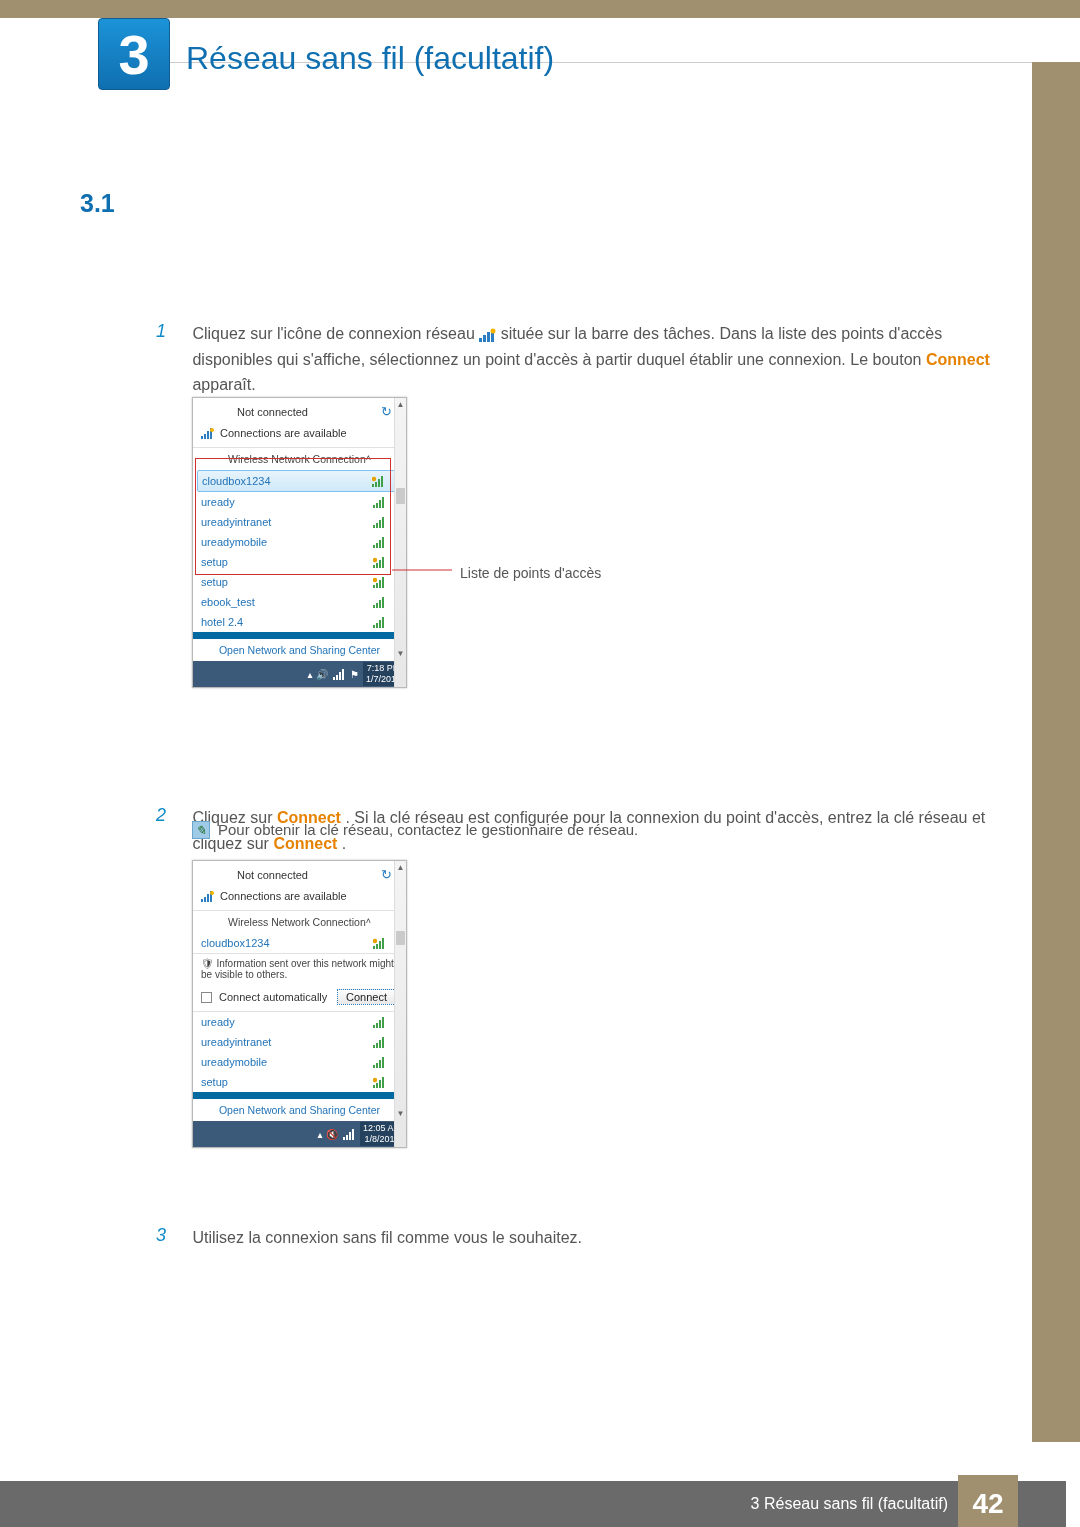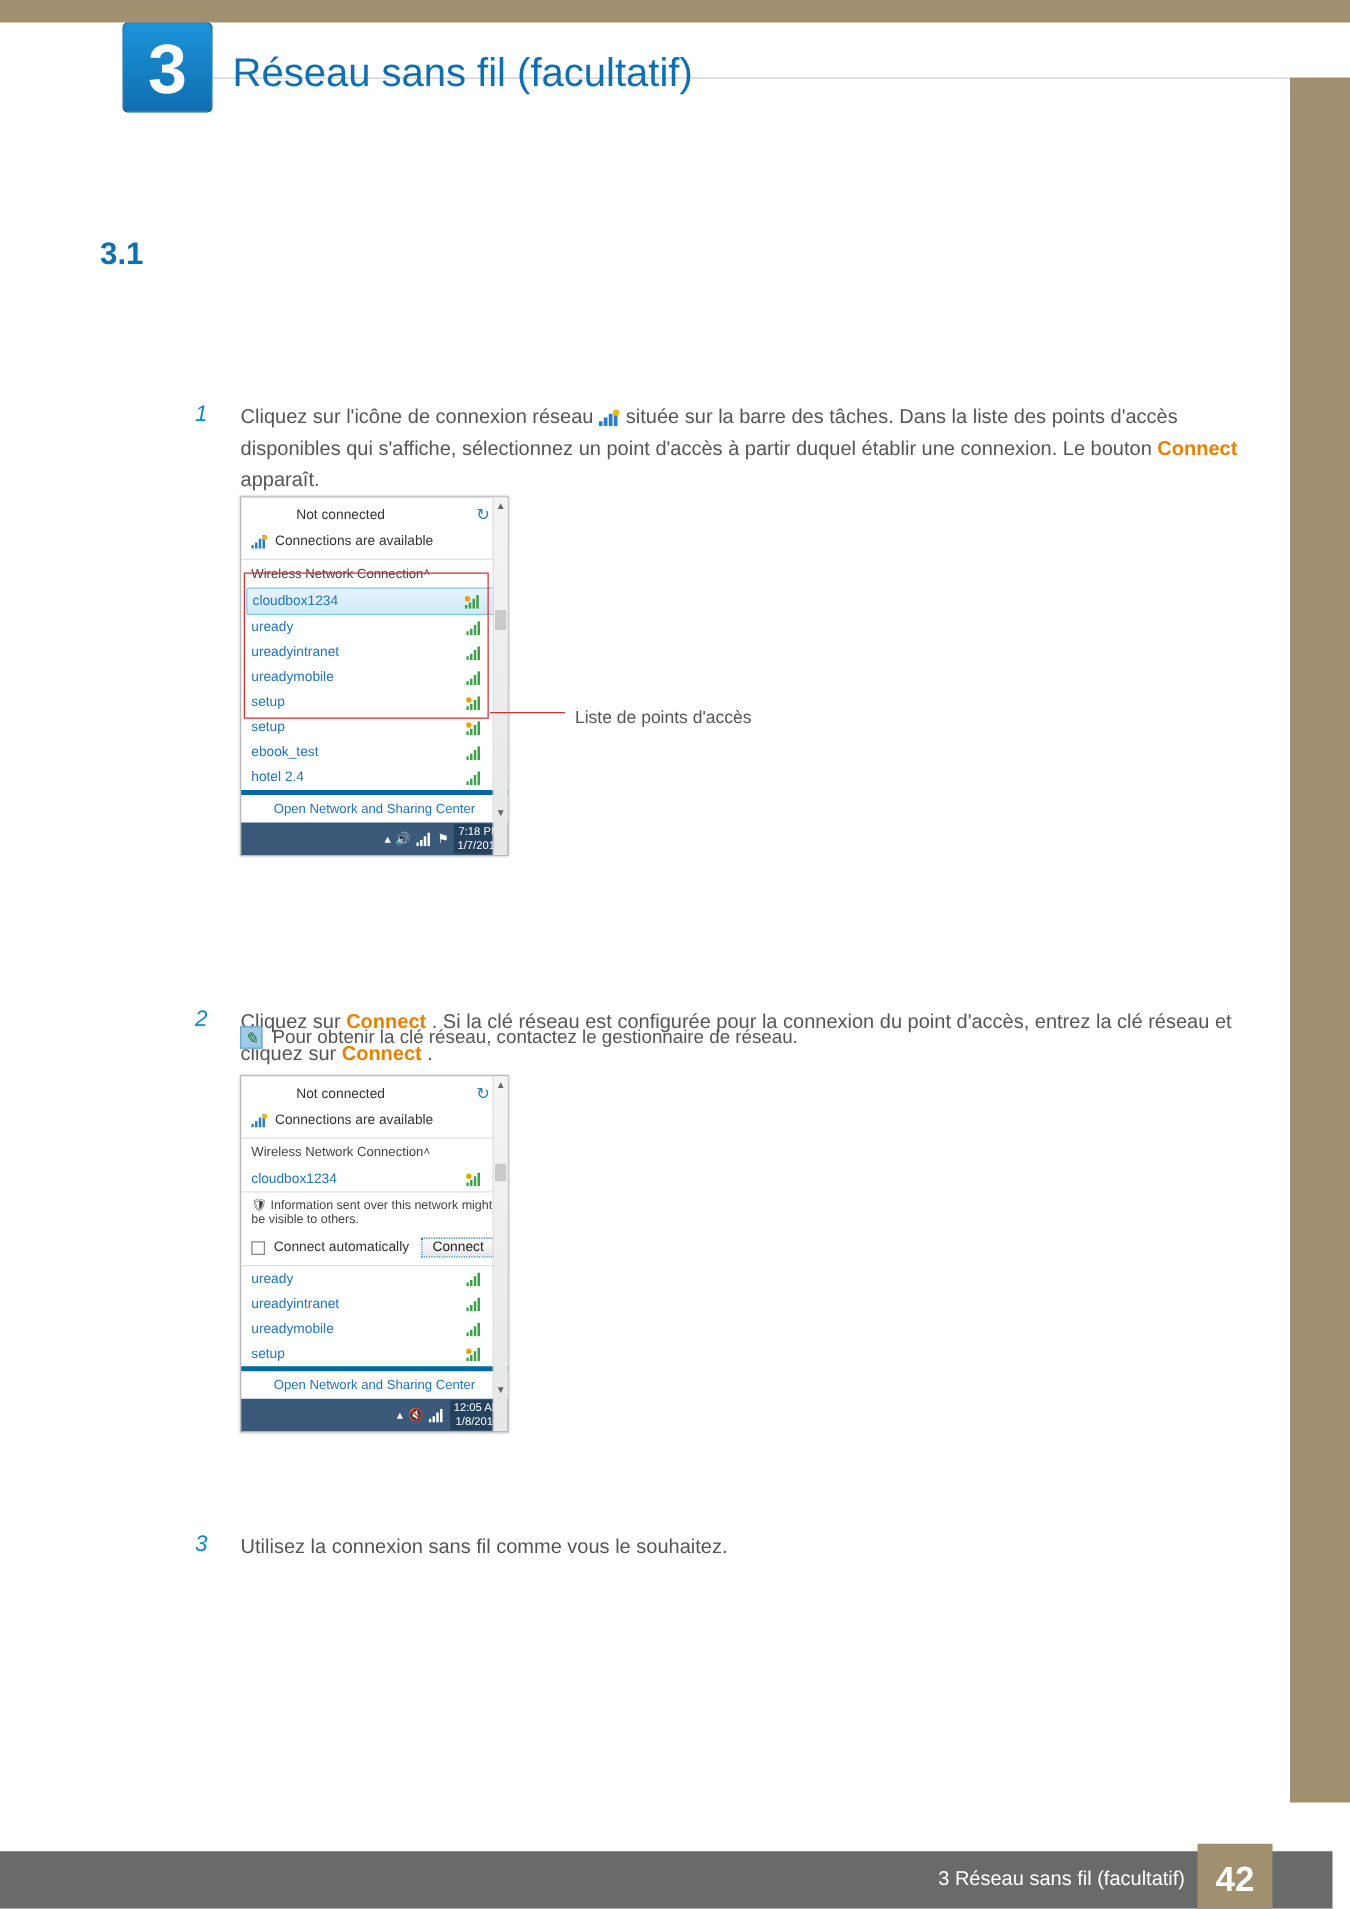--- a/index.html
+++ b/index.html
@@ -32,26 +32,26 @@
     font-size: 11px; color: #333; position: relative;
   }
   .scrollbar-fake { position: absolute; top:0; right:0; bottom:0; width:12px; background: linear-gradient(#f4f4f4,#e7e7e7); border-left:1px solid #dcdcdc; }
   .sb-up, .sb-dn { height:12px; display:flex; align-items:center; justify-content:center; font-size:8px; color:#666; }
   .sb-thumb { position:absolute; left:1px; right:1px; top:40px; height:20px; background:#cacaca; border-radius:1px; }
   .np-padding { padding: 6px 14px 4px 8px; }
   .np-status-row { display:flex; justify-content:space-between; align-items:center;margin-left:36px; }
   .np-status { font-size:11px; }
   .refresh-icon { color:#2a7ec1; font-size:13px; }
   .avail-row { display:flex; align-items:center; gap:6px; margin-top:8px; margin-bottom:4px; }
-  .hdr-row { border-top:1px solid #e1e1e1; padding:5px 8px; font-size:10.5px; color:#444; display:flex; justify-content:flex-start; }
+  .hdr-row { border-top:1px solid #e1e1e1; padding:5px 8px; font-size:10.5px; color:#444; display:flex; justify-content:center; }
   .hdr-row .caret { font-size:9px; }
   .net-item { padding:4px 20px 4px 8px; font-size:11px; color:#2374b8; display:flex; justify-content:space-between; align-items:flex-end; }
   .net-item.hl { background: linear-gradient(#e7f3fb,#cfe9f9); border:1px solid #7ec3ef; border-radius:2px; margin:0 6px 0 4px; padding-left:4px; padding-right:14px; }
   .redbox1 { position:absolute; border:1px solid #d03030; pointer-events:none; }
-  .open-ns { border-top:4px solid #0369a1; text-align:center; padding:5px 0; font-size:10.5px; color:#2374b8; }
+  .open-ns { border-top:7px solid #0369a1; text-align:center; padding:5px 0; font-size:10.5px; color:#2374b8; }
   .tray { background:#3b5a7a; height:26px; display:flex; justify-content:flex-end; align-items:center; padding:0 2px; }
   .tray-icons { display:flex; gap:4px; align-items:center; margin-right:4px; color:#fff; font-size:10px; }
   .tray-datetime { background:#24415e; color:#fff; font-size:9px; line-height:11px; text-align:center; padding:1px 3px; }
   .callout-line { stroke:#d03030; stroke-width:1; }
   .callout-text { position:absolute; left:460px; top:565px; font-size:14px; color:#555; }
   .sig { width:13px; height:11px; }
   .lock-dot { fill:#e7a200; }
   .step2 { top: 805px; }
   .note-row { position:absolute; top: 821px; left: 192px; right:70px; display:flex; gap:8px; align-items:flex-start; }
   .note-icon { width:18px; height:18px; background:#9fcbe6; border:1px solid #6aa6cd; display:flex; align-items:center; justify-content:center; color:#1c6e2c; font-style:italic; font-size:13px; }

